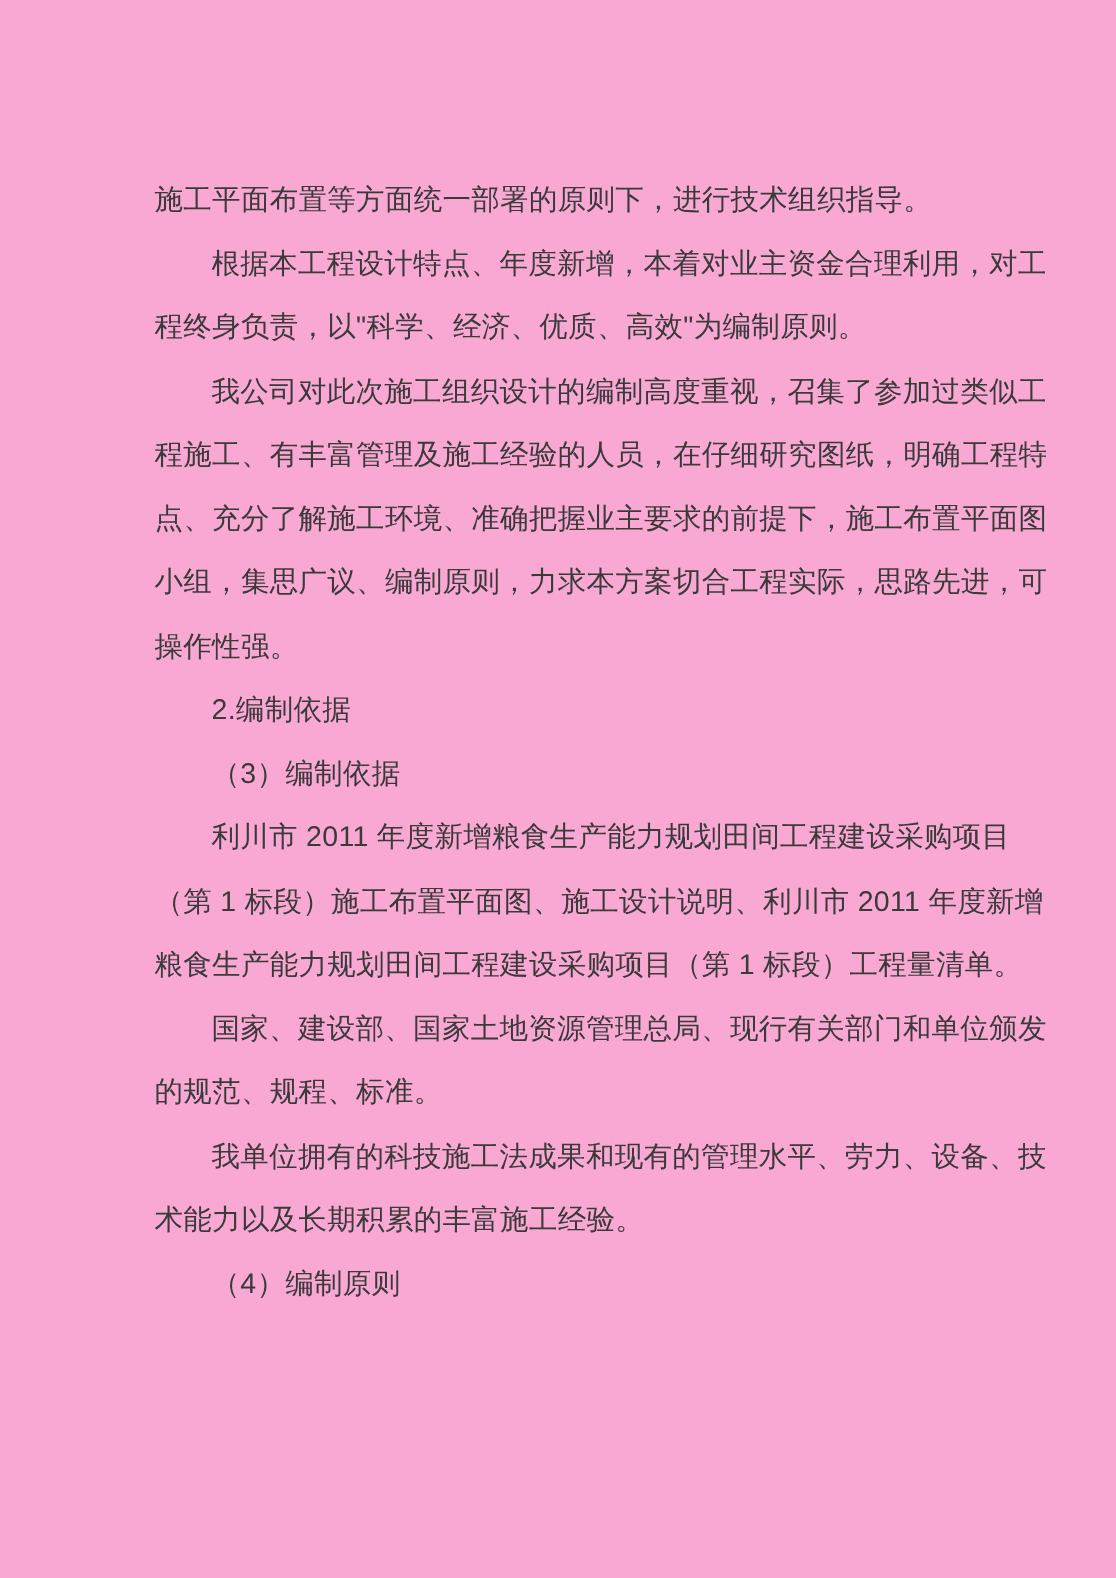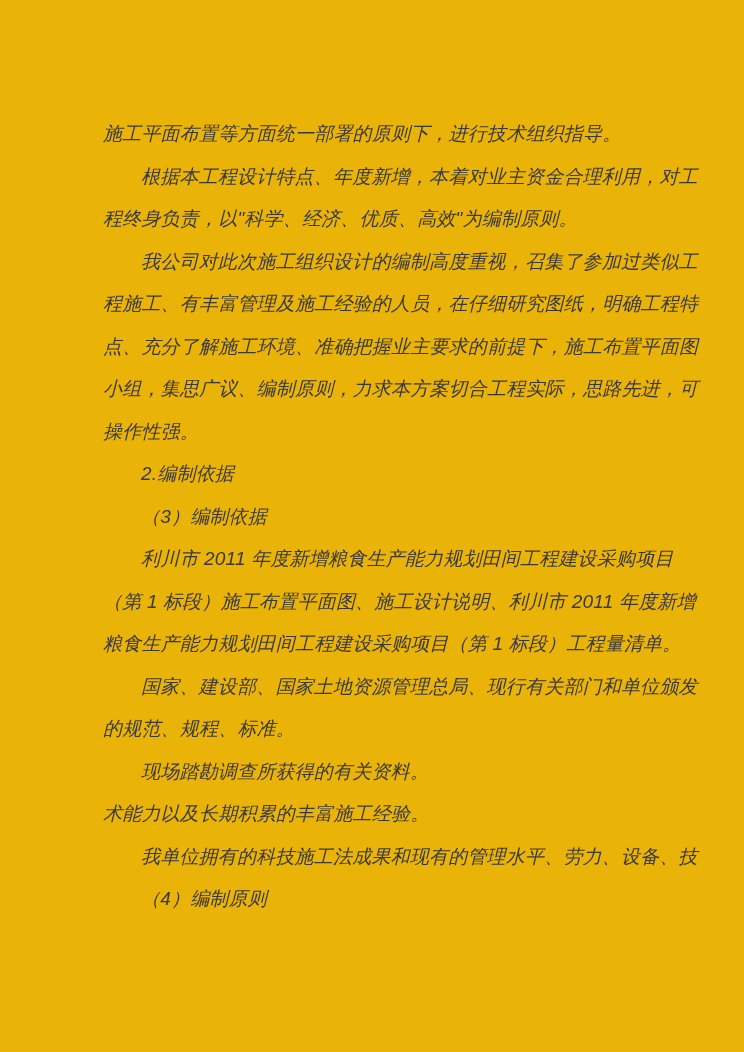--- a/index.html
+++ b/index.html
@@ -4,24 +4,23 @@
 <style>
   html, body {
     margin: 0;
     padding: 0;
     background: #ffffff;
   }
   .page {
     position: relative;
     width: 744px;
     height: 1052px;
-    background: #eab308;
+    background: #f9a8d4;
     overflow: hidden;
     font-family: "Liberation Sans", sans-serif;
-    font-style: italic;
   }
   .doc-body {
     position: absolute;
     left: 103px;
     top: 113px;
     width: 600px;
     font-size: 19px;
     line-height: 42.5px;
     color: #3a3a3a;
     letter-spacing: 0.2px;
@@ -47,18 +46,17 @@
       <div class="line">点、充分了解施工环境、准确把握业主要求的前提下，施工布置平面图</div>
       <div class="line">小组，集思广议、编制原则，力求本方案切合工程实际，思路先进，可</div>
       <div class="line">操作性强。</div>
       <div class="line indent">2.编制依据</div>
       <div class="line indent">（3）编制依据</div>
       <div class="line indent">利川市 2011 年度新增粮食生产能力规划田间工程建设采购项目</div>
       <div class="line">（第 1 标段）施工布置平面图、施工设计说明、利川市 2011 年度新增</div>
       <div class="line">粮食生产能力规划田间工程建设采购项目（第 1 标段）工程量清单。</div>
       <div class="line indent">国家、建设部、国家土地资源管理总局、现行有关部门和单位颁发</div>
       <div class="line">的规范、规程、标准。</div>
-      <div class="line indent">现场踏勘调查所获得的有关资料。</div>
+      <div class="line indent">我单位拥有的科技施工法成果和现有的管理水平、劳力、设备、技</div>
       <div class="line">术能力以及长期积累的丰富施工经验。</div>
-      <div class="line indent">我单位拥有的科技施工法成果和现有的管理水平、劳力、设备、技</div>
       <div class="line indent">（4）编制原则</div>
     </div>
 </div>
 
 </body></html>

